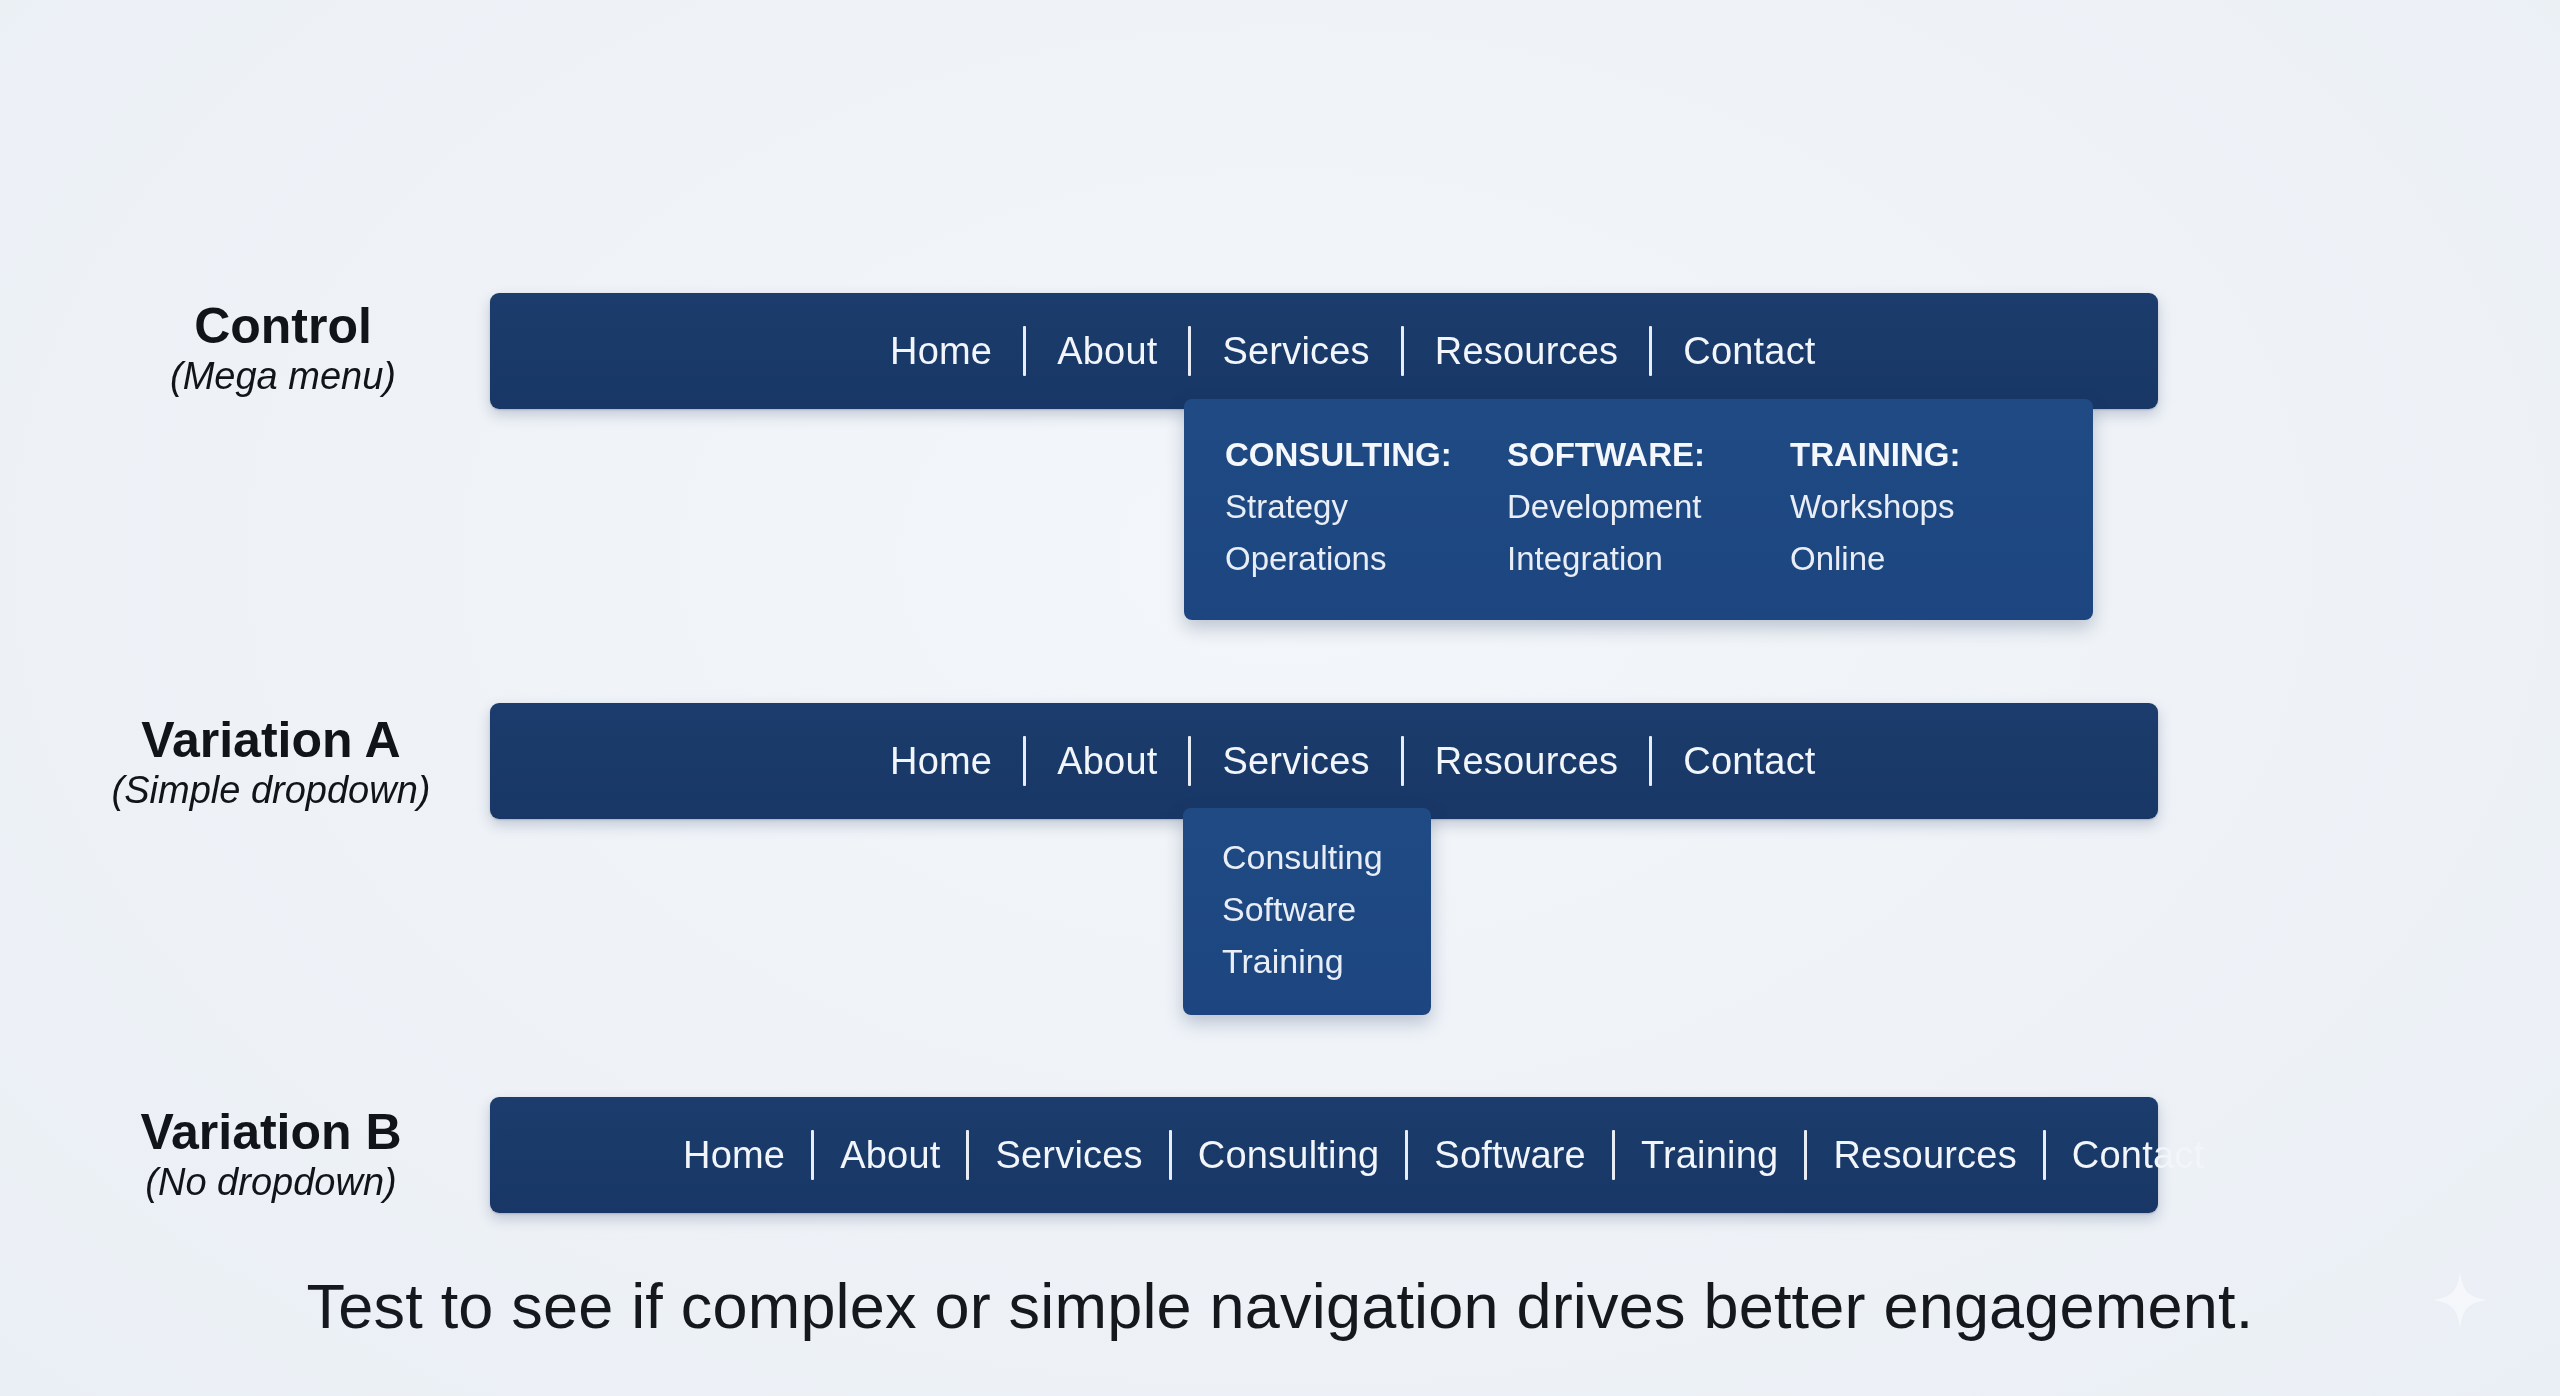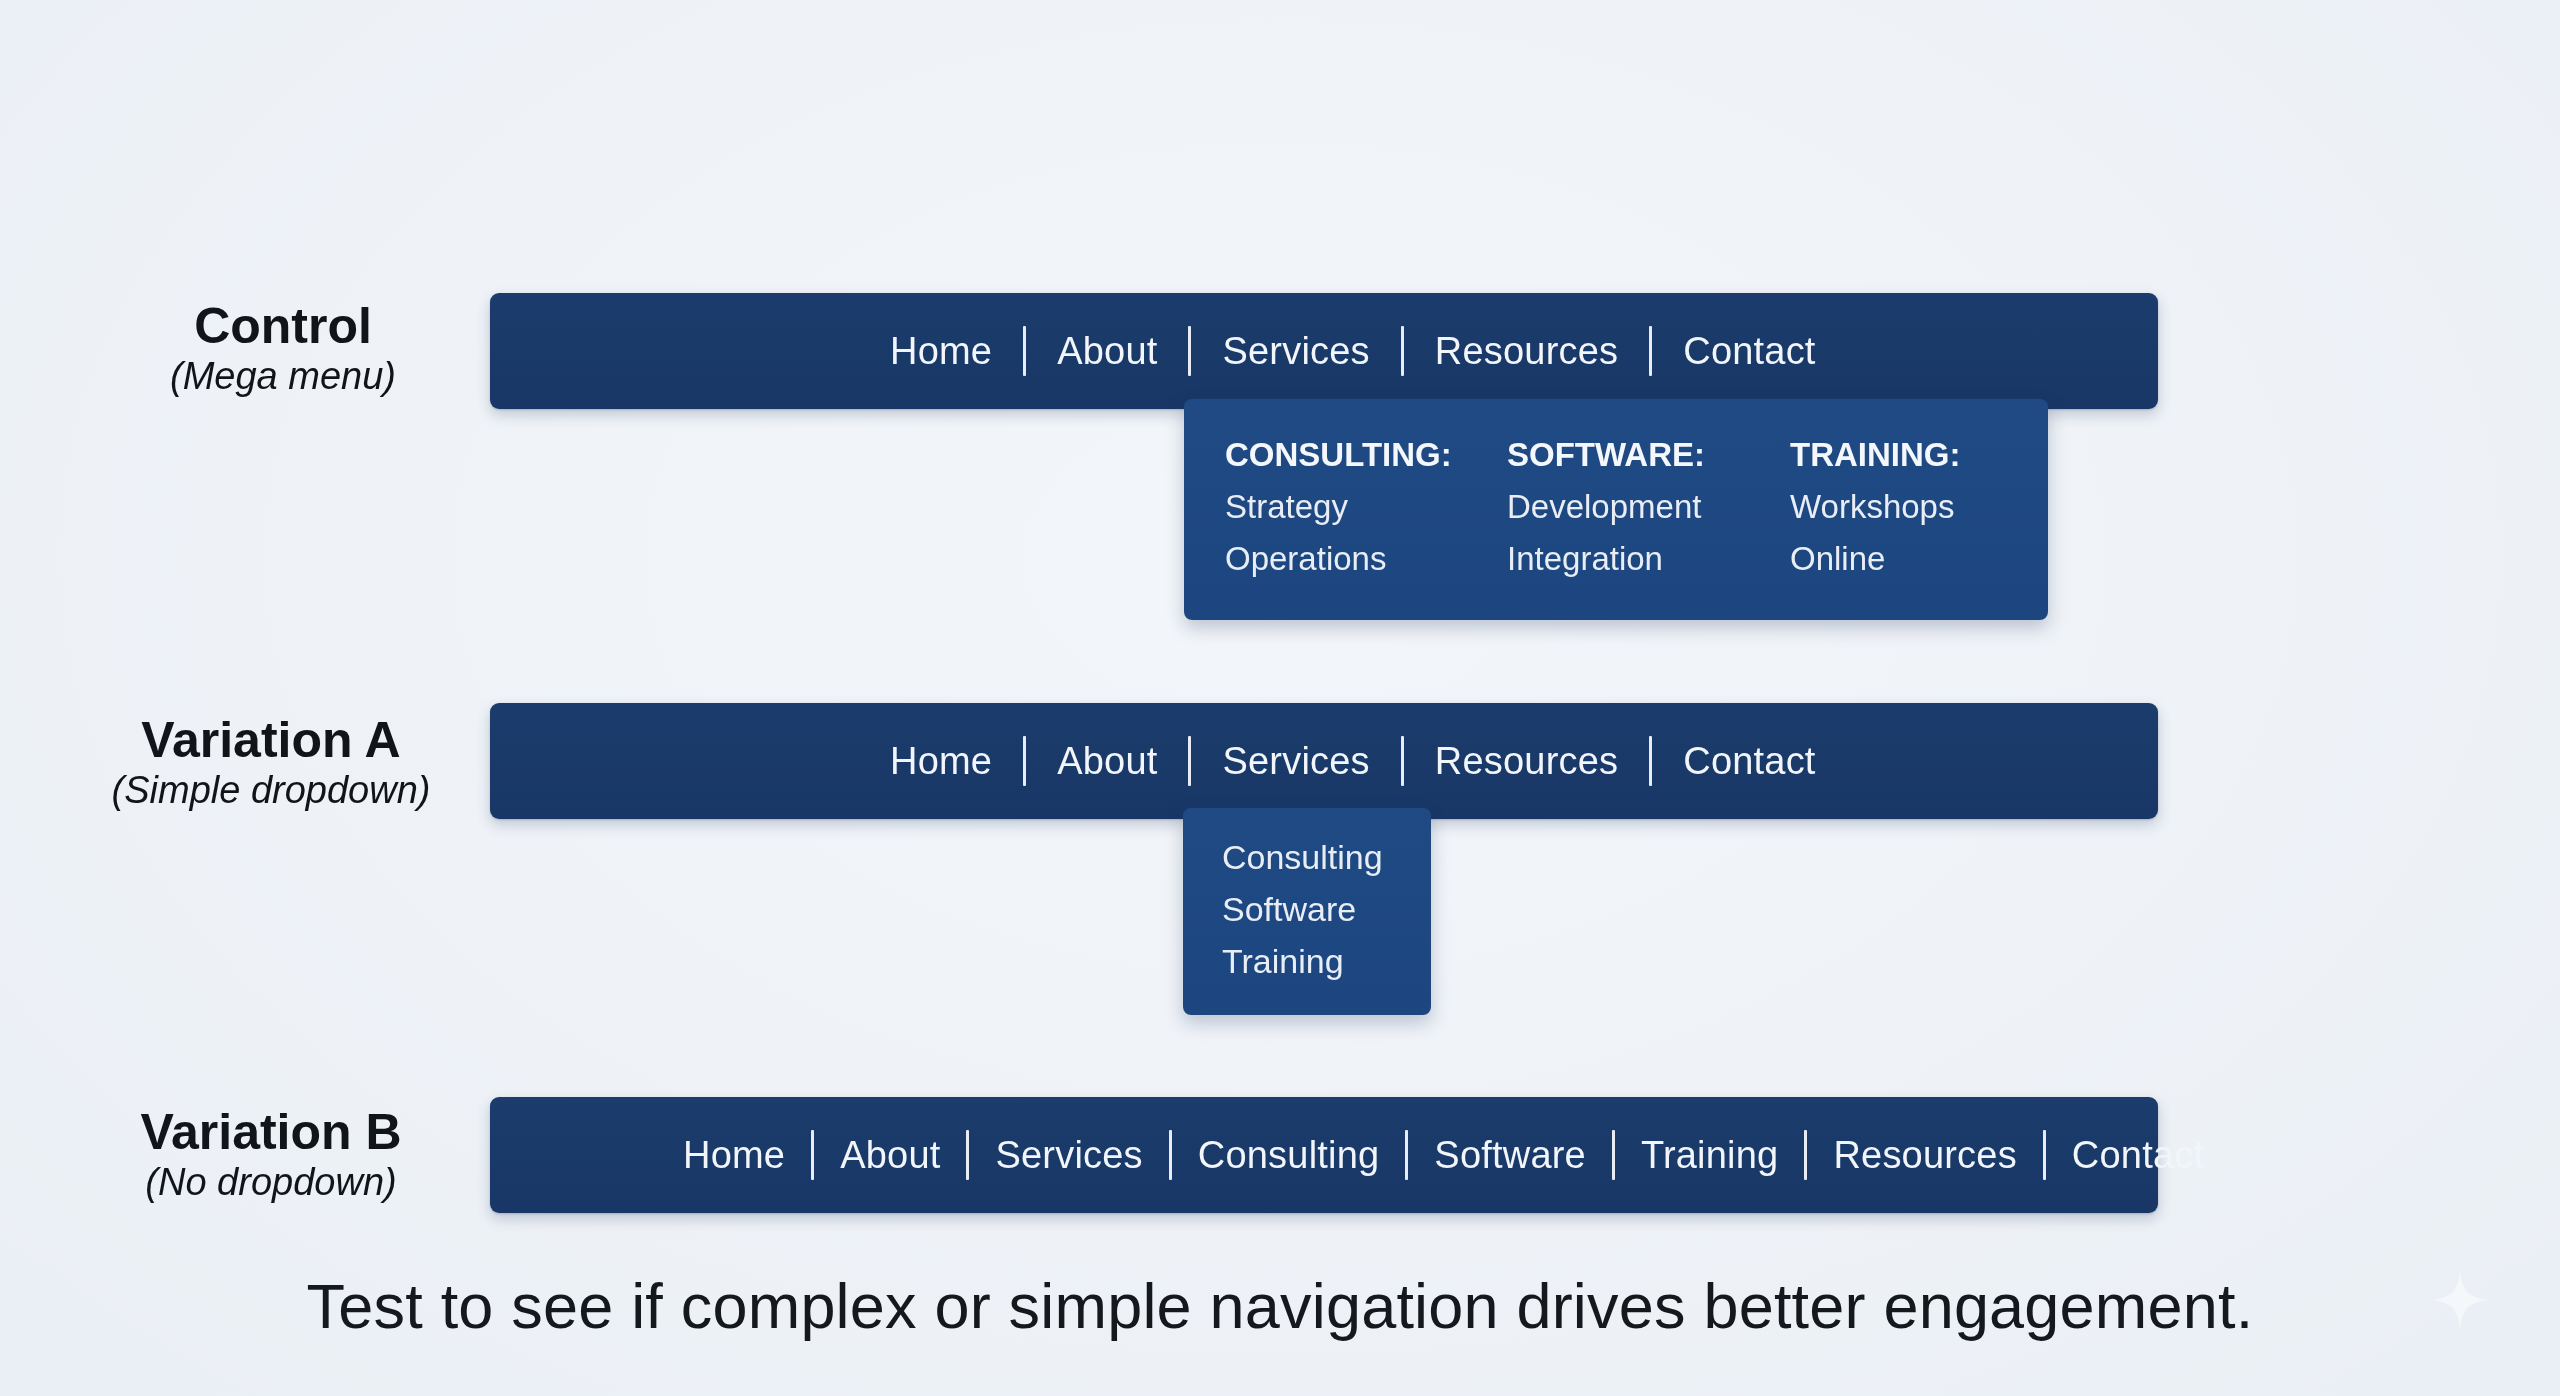--- a/index.html
+++ b/index.html
@@ -55,21 +55,21 @@
     <span class="nav-item">About</span>
     <span class="sep"></span>
     <span class="nav-item">Services</span>
     <span class="sep"></span>
     <span class="nav-item">Resources</span>
     <span class="sep"></span>
     <span class="nav-item">Contact</span>
   </div>
 </div>
 
-<div class="dropdown" style="left:1184px; top:399px; width:864px; height:221px;">
+<div class="dropdown" style="left:1184px; top:399px; width:864px; height:221px;padding-left:45px;">
   <div class="mega-col" style="left:41px;">
     <div class="mega-head" style="top:37px;">CONSULTING:</div>
     <div class="mega-link" style="top:89px;">Strategy</div>
     <div class="mega-link" style="top:141px;text-align:center;">Operations</div>
   </div>
   <div class="mega-col" style="left:323px;">
     <div class="mega-head" style="top:37px;">SOFTWARE:</div>
     <div class="mega-link" style="top:89px;">Development</div>
     <div class="mega-link" style="top:141px;">Integration</div>
   </div>

